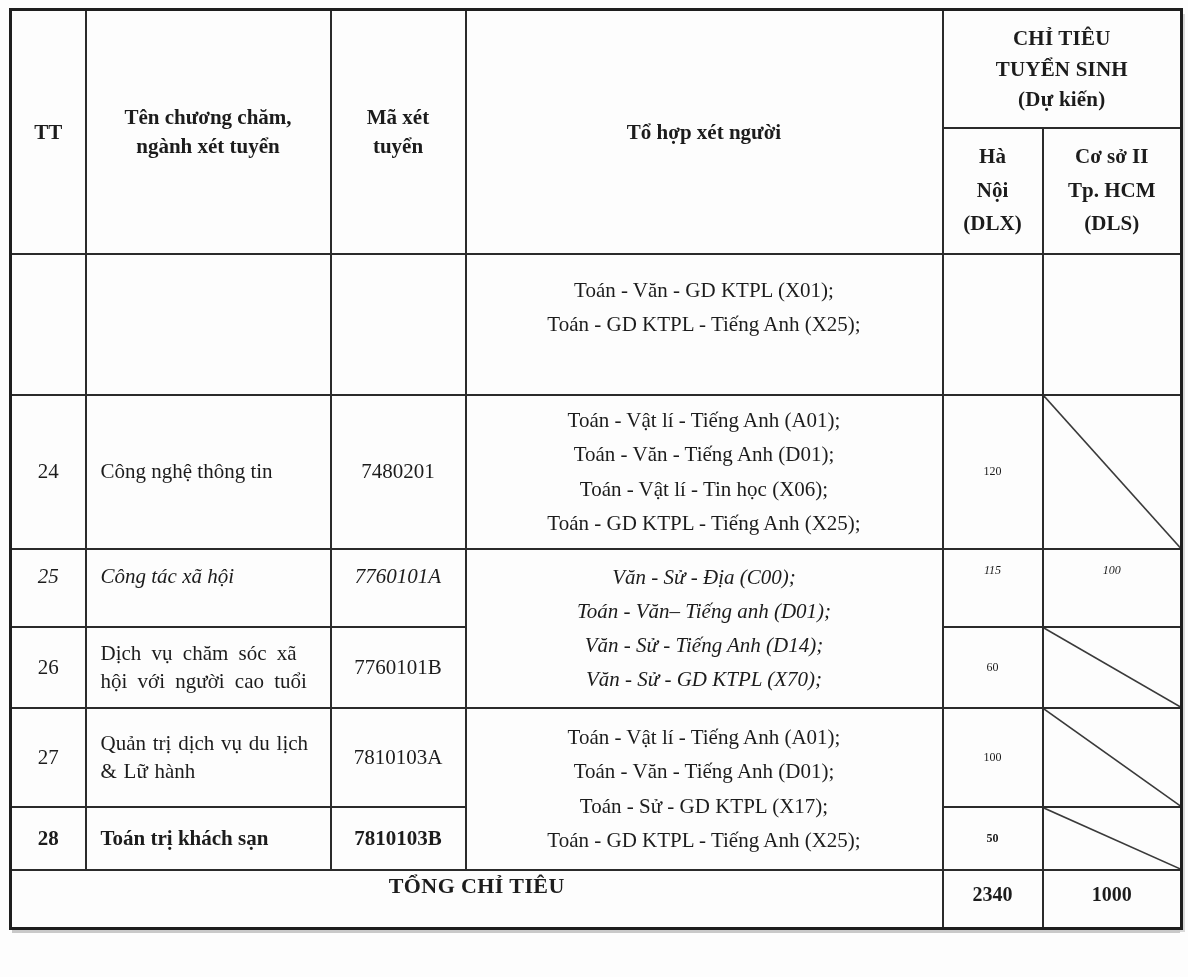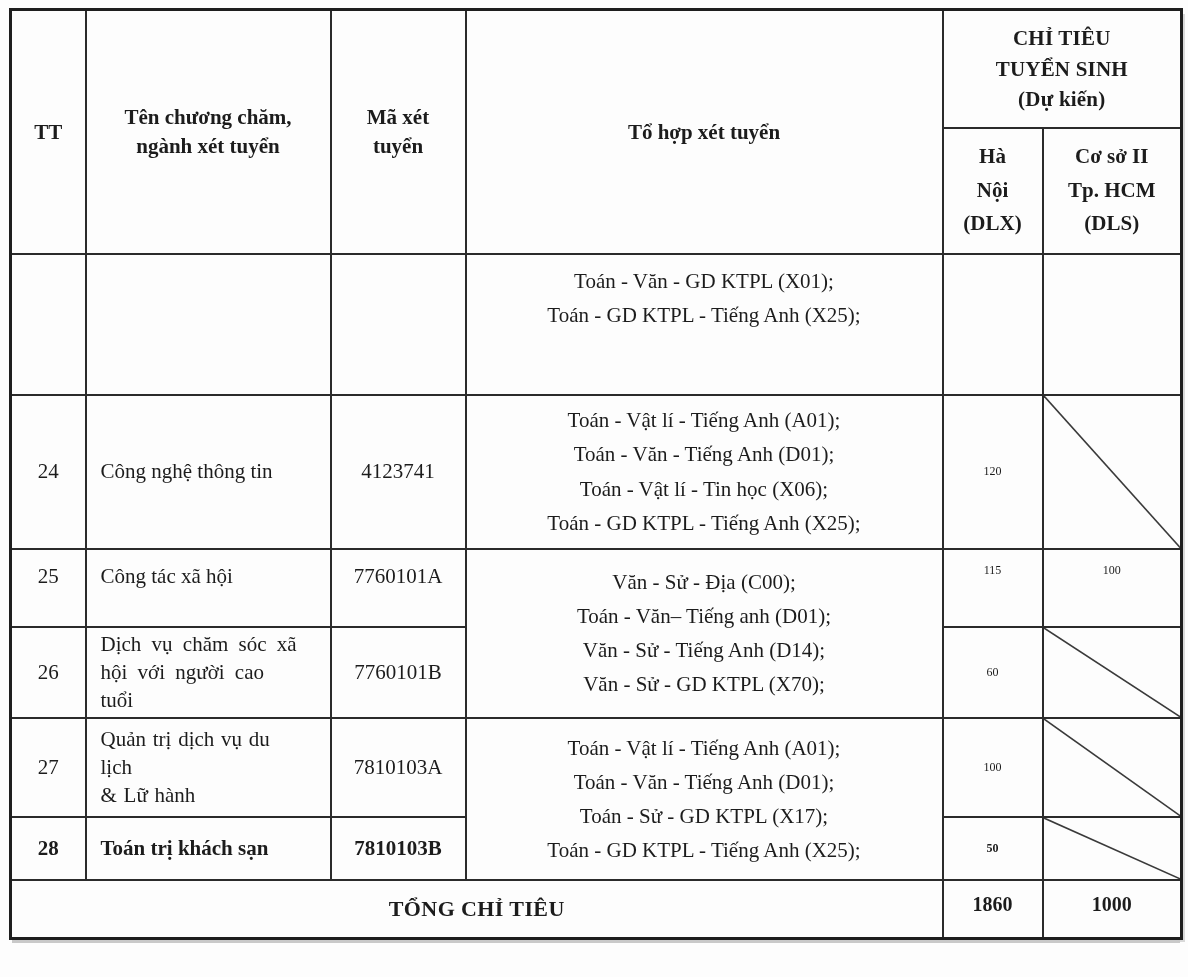--- a/index.html
+++ b/index.html
@@ -37,57 +37,57 @@
   }
   th { font-weight: bold; }
   .preline { white-space: pre-line; margin-left: 12px; }
   .quota-title { font-size: 21px; line-height: 1.45; letter-spacing: 0.2px; }
   .subhead { line-height: 1.6; }
   .combos {
     font-size: 21px;
     line-height: 1.62;
     white-space: pre-line;
   }
-  .vtop { vertical-align: top; padding-top: 9px; }
+  .vtop { vertical-align: top; padding-top: 18px; }
   .vtop-sm { vertical-align: top; padding-top: 12px; }
   .name-cell {
     text-align: left;
     padding-left: 14px;
-    padding-right: 26px;
+    padding-right: 17px;
     font-size: 21px;
   }
   .name-spread { word-spacing: 5px; }
   .name-spread2 { word-spacing: 1.5px; }
   .num-cell { font-size: 12px; }
   .diag { position: relative; padding: 0; }
   .diag svg {
     position: absolute;
     left: 0; top: 0;
     width: 100%; height: 100%;
     display: block;
   }
   .total-label {
     font-weight: bold;
     font-size: 22px;
     letter-spacing: 0.4px;
     vertical-align: top;
-    padding-top: 13px;
+    padding-top: 0;
   }
   .total-num {
     font-weight: bold;
     font-size: 20px;
     vertical-align: top;
     padding-top: 10px;
   }
   
   .r-h1   { height: 118px; }
   .r-h2   { height: 126px; }
   .r-a    { height: 141px; }
   .r-24   { height: 154px; }
-  .r-25   { height: 78px; }
+  .r-25   { height: 78px; font-style: italic; }
   .r-26   { height: 81px; }
   .r-27   { height: 99px; }
   .r-28   { height: 63px; font-weight: bold; }
   .r-total{ height: 59px; }
 </style>
 </head>
 <body>
 
 <div class="page">
   <table class="quota">
@@ -99,21 +99,21 @@
       <col style="width:100px">
       <col style="width:139px">
     </colgroup>
     <thead>
       <tr class="r-h1">
         <th rowspan="2">TT</th>
         <th rowspan="2" class="preline">Tên chương chăm,
 ngành xét tuyển</th>
         <th rowspan="2" class="preline">Mã xét
 tuyển</th>
-        <th rowspan="2">Tổ hợp xét tuyển</th>
+        <th rowspan="2">Tổ hợp xét người</th>
         <th colspan="2" class="preline quota-title">CHỈ TIÊU
 TUYỂN SINH
 (Dự kiến)</th>
       </tr>
       <tr class="r-h2">
         <th class="preline subhead">Hà
 Nội
 (DLX)</th>
         <th class="preline subhead">Cơ sở II
 Tp. HCM
@@ -126,21 +126,21 @@
         <td class="name-cell"></td>
         <td></td>
         <td class="combos vtop">Toán - Văn - GD KTPL (X01);
 Toán - GD KTPL - Tiếng Anh (X25);</td>
         <td class="num-cell"></td>
         <td></td>
       </tr>
       <tr class="r-24">
         <td>24</td>
         <td class="name-cell">Công nghệ thông tin</td>
-        <td>4123741</td>
+        <td>7480201</td>
         <td class="combos">Toán - Vật lí - Tiếng Anh (A01);
 Toán - Văn - Tiếng Anh (D01);
 Toán - Vật lí - Tin học (X06);
 Toán - GD KTPL - Tiếng Anh (X25);</td>
         <td class="num-cell">120</td>
         <td class="diag">
           <svg viewBox="0 0 100 100" preserveAspectRatio="none">
               <line x1="0" y1="0" x2="100" y2="100" stroke="#3a3a3a" stroke-width="1.6" vector-effect="non-scaling-stroke"></line>
             </svg>
         </td>
@@ -190,18 +190,18 @@
         <td>7810103B</td>
         <td class="num-cell">50</td>
         <td class="diag">
           <svg viewBox="0 0 100 100" preserveAspectRatio="none">
               <line x1="0" y1="0" x2="100" y2="100" stroke="#3a3a3a" stroke-width="1.6" vector-effect="non-scaling-stroke"></line>
             </svg>
         </td>
       </tr>
       <tr class="r-total">
         <td colspan="4" class="total-label">TỔNG CHỈ TIÊU</td>
-        <td class="total-num">1860</td>
+        <td class="total-num">2340</td>
         <td class="total-num">1000</td>
       </tr>
     </tbody>
   </table>
 </div>
 
 </body></html>

